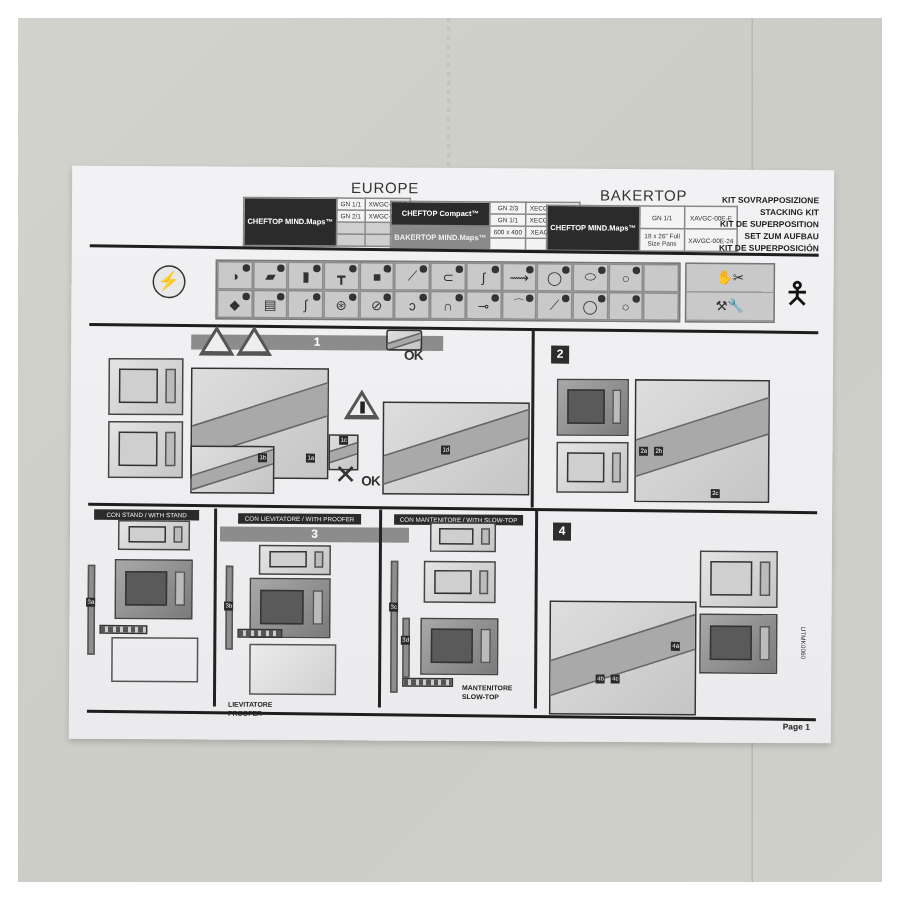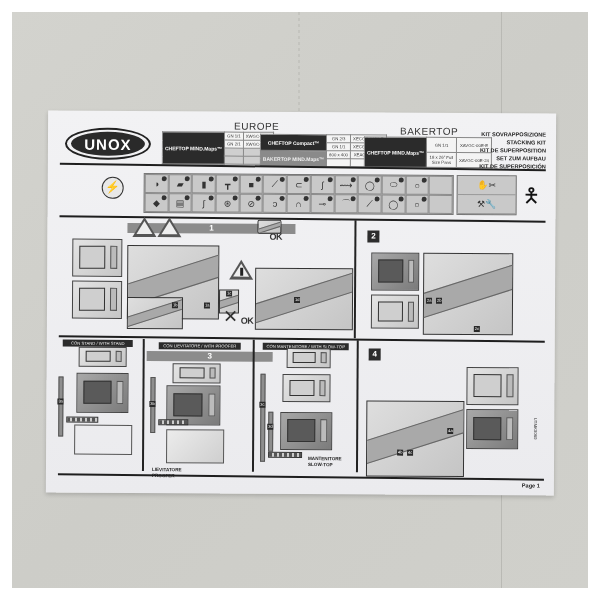--- a/index.html
+++ b/index.html
@@ -125,23 +125,20 @@
   </style>
 </head>
 <body>
 
 <div class="photo-bg-full"></div>
 <div class="table-seam"></div>
 <div class="crease"></div>
 
 <div class="sheet">
 
-  <div class="logo">
-    <div class="logo-inner">UNOX</div>
-  </div>
 
   <div class="region-label" style="left:186px; top:9px;">EUROPE</div>
   <table class="mtable" style="left:114px; top:20px;">
     <tbody>
         <tr>
       <td class="dark" rowspan="4" style="width:34px;">CHEFTOP MIND.Maps™</td>
       <td style="width:18px;">GN 1/1</td>
       <td style="width:30px;">XWGC-00EC</td>
     </tr>
     <tr>

